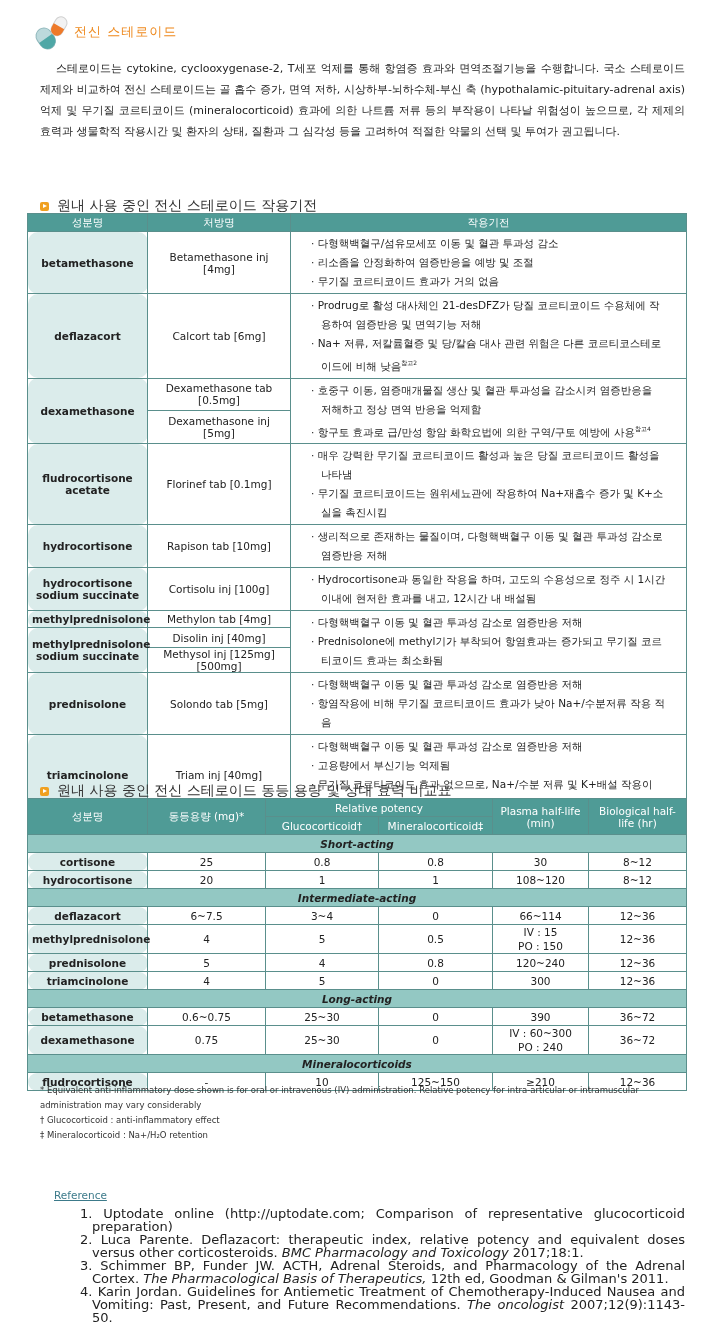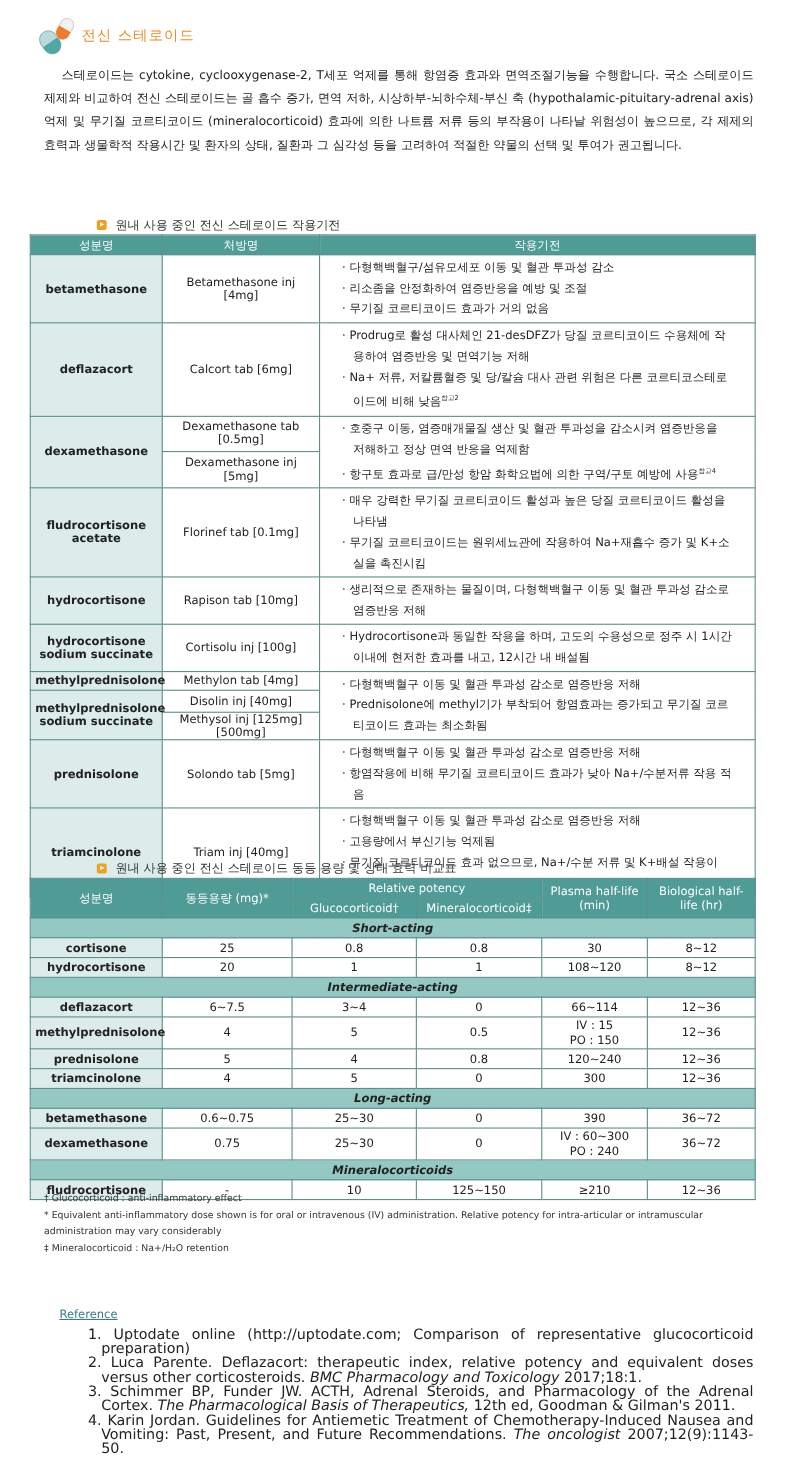--- a/index.html
+++ b/index.html
@@ -3,27 +3,27 @@
 <meta charset="utf-8">
 <style>
   html, body { margin:0; padding:0; background:#ffffff; }
   body { width:720px; height:1331px; position:relative; overflow:hidden;
          font-family:"DejaVu Sans", "Liberation Sans", sans-serif; color:#222; }
   .title-wrap { position:absolute; left:32px; top:14px; height:36px; display:flex; align-items:center; }
   .pill-icon { width:40px; height:36px; position:relative; }
   .page-title { font-size:13px; color:#ee8a1f; margin-left:2px; letter-spacing:1px; }
   .intro { position:absolute; left:40px; top:58px; width:645px; font-size:11px; line-height:21px; text-align:justify; color:#222; }
   .intro p { margin:0; text-indent:16px; }
-  .sec-head { position:absolute; left:40px; font-size:11px; color:#333; display:flex; align-items:center;margin-left:48px; }
+  .sec-head { position:absolute; left:40px; font-size:14px; color:#333; display:flex; align-items:center; }
   .sec-head .arrow { width:9px; height:9px; background:#f0a020; border-radius:2px; margin-right:8px; position:relative; }
   .sec-head .arrow:after { content:""; position:absolute; left:3px; top:2px; border-left:4px solid #fff; border-top:2.5px solid transparent; border-bottom:2.5px solid transparent; }
   table { border-collapse:collapse; position:absolute; left:27px; table-layout:fixed; }
   td, th { border:1px solid #5a8f8c; font-size:10.5px; padding:0 4px; text-align:center; vertical-align:middle; }
   th { background:#4f9b96; color:#fff; font-weight:normal; }
-  .name { background:#dbeceb; font-weight:bold; color:#222; }
+  .name { background:#dbeceb; font-weight:bold; color:#222;border-radius:10px; }
   .mech { text-align:left; line-height:19px; padding:2px 20px; }
   .mech div { padding-left:10px; text-indent:-10px; }
   .cat td { background:#93c8c3; font-weight:bold;font-style:italic; }
   #t2 td { height:17px; }
   .foot { position:absolute; left:40px; top:1083px; font-size:8.5px; color:#333; line-height:15px; width:640px; }
   .ref-title { position:absolute; left:54px; top:1189px; font-size:10.5px; color:#3c7a8a; text-decoration:underline; }
   .refs { position:absolute; left:80px; top:1207px; width:605px; font-size:13px; color:#222; line-height:13px; margin:0; padding:0; list-style:none; }
   .refs li { margin:0; padding-left:12px; text-indent:-12px; text-align:justify; }
   .refs i { font-style:italic; }
   sup { font-size:6px; }
@@ -264,22 +264,22 @@
         <td>-</td>
         <td>10</td>
         <td>125~150</td>
         <td>≥210</td>
         <td>12~36</td>
       </tr>
     </tbody>
 </table>
 
 <div class="foot">
+  <div>* Equivalent anti-inflammatory dose shown is for oral or intravenous (IV) administration. Relative potency for intra-articular or intramuscular administration may vary considerably</div>
   <div>† Glucocorticoid : anti-inflammatory effect</div>
-  <div>* Equivalent anti-inflammatory dose shown is for oral or intravenous (IV) administration. Relative potency for intra-articular or intramuscular administration may vary considerably</div>
   <div>‡ Mineralocorticoid : Na+/H₂O retention</div>
 </div>
 
 <div class="ref-title">Reference</div>
 <ul class="refs" id="refs">
     <li>1. Uptodate online (http://uptodate.com; Comparison of representative glucocorticoid preparation)</li>
     <li>2. Luca Parente. Deflazacort: therapeutic index, relative potency and equivalent doses versus other corticosteroids. <i>BMC Pharmacology and Toxicology</i> 2017;18:1.</li>
     <li>3. Schimmer BP, Funder JW. ACTH, Adrenal Steroids, and Pharmacology of the Adrenal Cortex. <i>The Pharmacological Basis of Therapeutics,</i> 12th ed, Goodman &amp; Gilman's 2011.</li>
     <li>4. Karin Jordan. Guidelines for Antiemetic Treatment of Chemotherapy-Induced Nausea and Vomiting: Past, Present, and Future Recommendations. <i>The oncologist</i> 2007;12(9):1143-50.</li>
   </ul>

